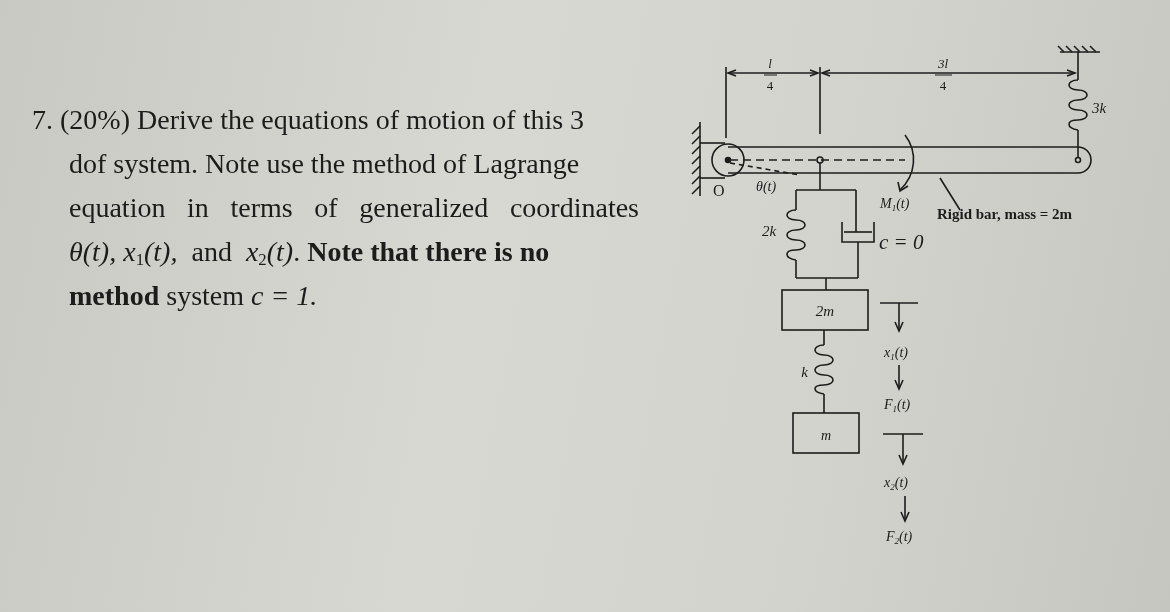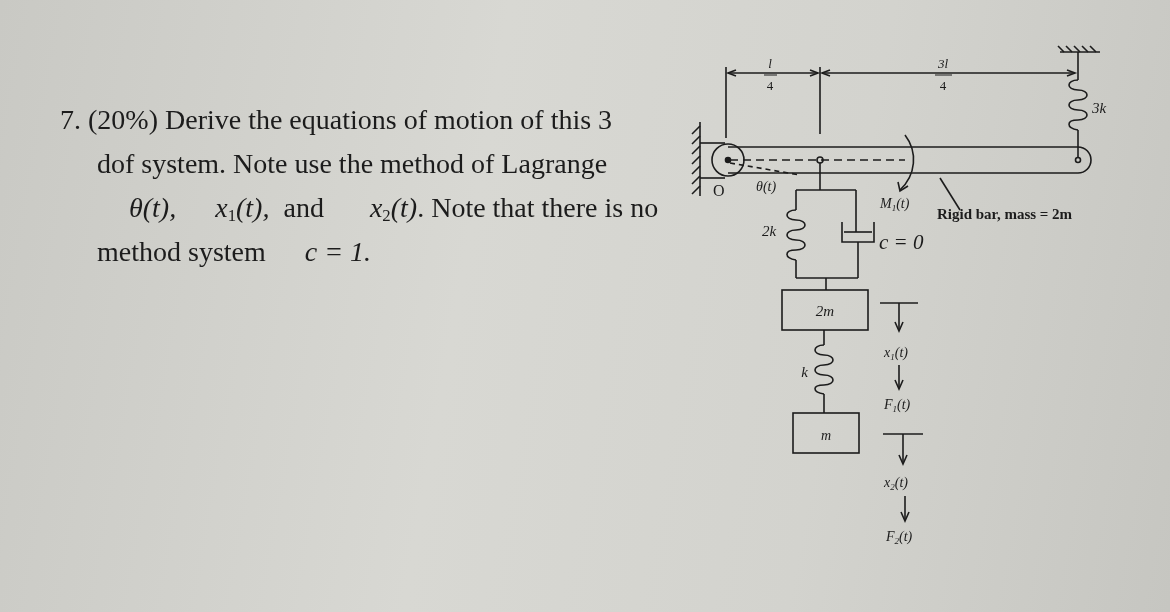--- a/index.html
+++ b/index.html
@@ -3,45 +3,48 @@
   <meta charset="utf-8">
   <style>
     html, body { margin: 0; padding: 0; }
     body {
       width: 1170px; height: 612px; overflow: hidden; position: relative;
       background: linear-gradient(100deg, #c9c9c4 0%, #d8d8d3 40%, #d3d3ce 70%, #c6c6c1 100%);
       font-family: "Liberation Serif", "DejaVu Serif", serif;
       color: #1c1c1c;
     }
     .question {
-      position: absolute; left: 60px; top: 98px; width: 620px;
+      position: absolute; left: 32px; top: 98px; width: 620px;
       font-size: 28px; line-height: 44px;
     }
     .q-line { position: relative; white-space: nowrap; }
     .q-line.indent { padding-left: 37px; }
     .q-line.justify { text-align: justify; text-align-last: justify; width: 570px; }
-    .bold { font-weight: normal; }
-    .math { font-style: italic; margin-left: 32px; }
+    .bold { font-weight: bold; }
+    .math { font-style: italic; }
     sub { font-size: 60%; font-style: normal; vertical-align: -4px; line-height: 0; }
     .diagram { position: absolute; left: 0; top: 0; width: 1170px; height: 612px; }
     .lbl { font-family: "Liberation Serif", "DejaVu Serif", serif; fill: #1c1c1c; }
     .lbl-it { font-style: italic; }
     .lbl-b { font-weight: bold; }
   </style>
 </head>
 <body>
 
 <div class="question">
   <div class="q-line">
     <span>7.</span>
     <span>(20%)</span>
     <span>Derive the equations of motion of this 3</span>
   </div>
   <div class="q-line indent">
     <span>dof system. Note use the method of Lagrange</span>
+  </div>
+  <div class="q-line indent justify" style="width:570px;padding-left:37px;">
+    <span>equation in terms of generalized coordinates</span>
   </div>
   <div class="q-line indent">
     <span class="math">θ(t),</span>
     <span class="math"><span>x</span><sub>1</sub><span>(t),</span></span>
     &nbsp;<span>and</span>&nbsp;
     <span class="math"><span>x</span><sub>2</sub><span>(t)</span></span><span>.</span>
     <span class="bold">Note that there is no</span>
   </div>
   <div class="q-line indent">
     <span class="bold">method</span>

